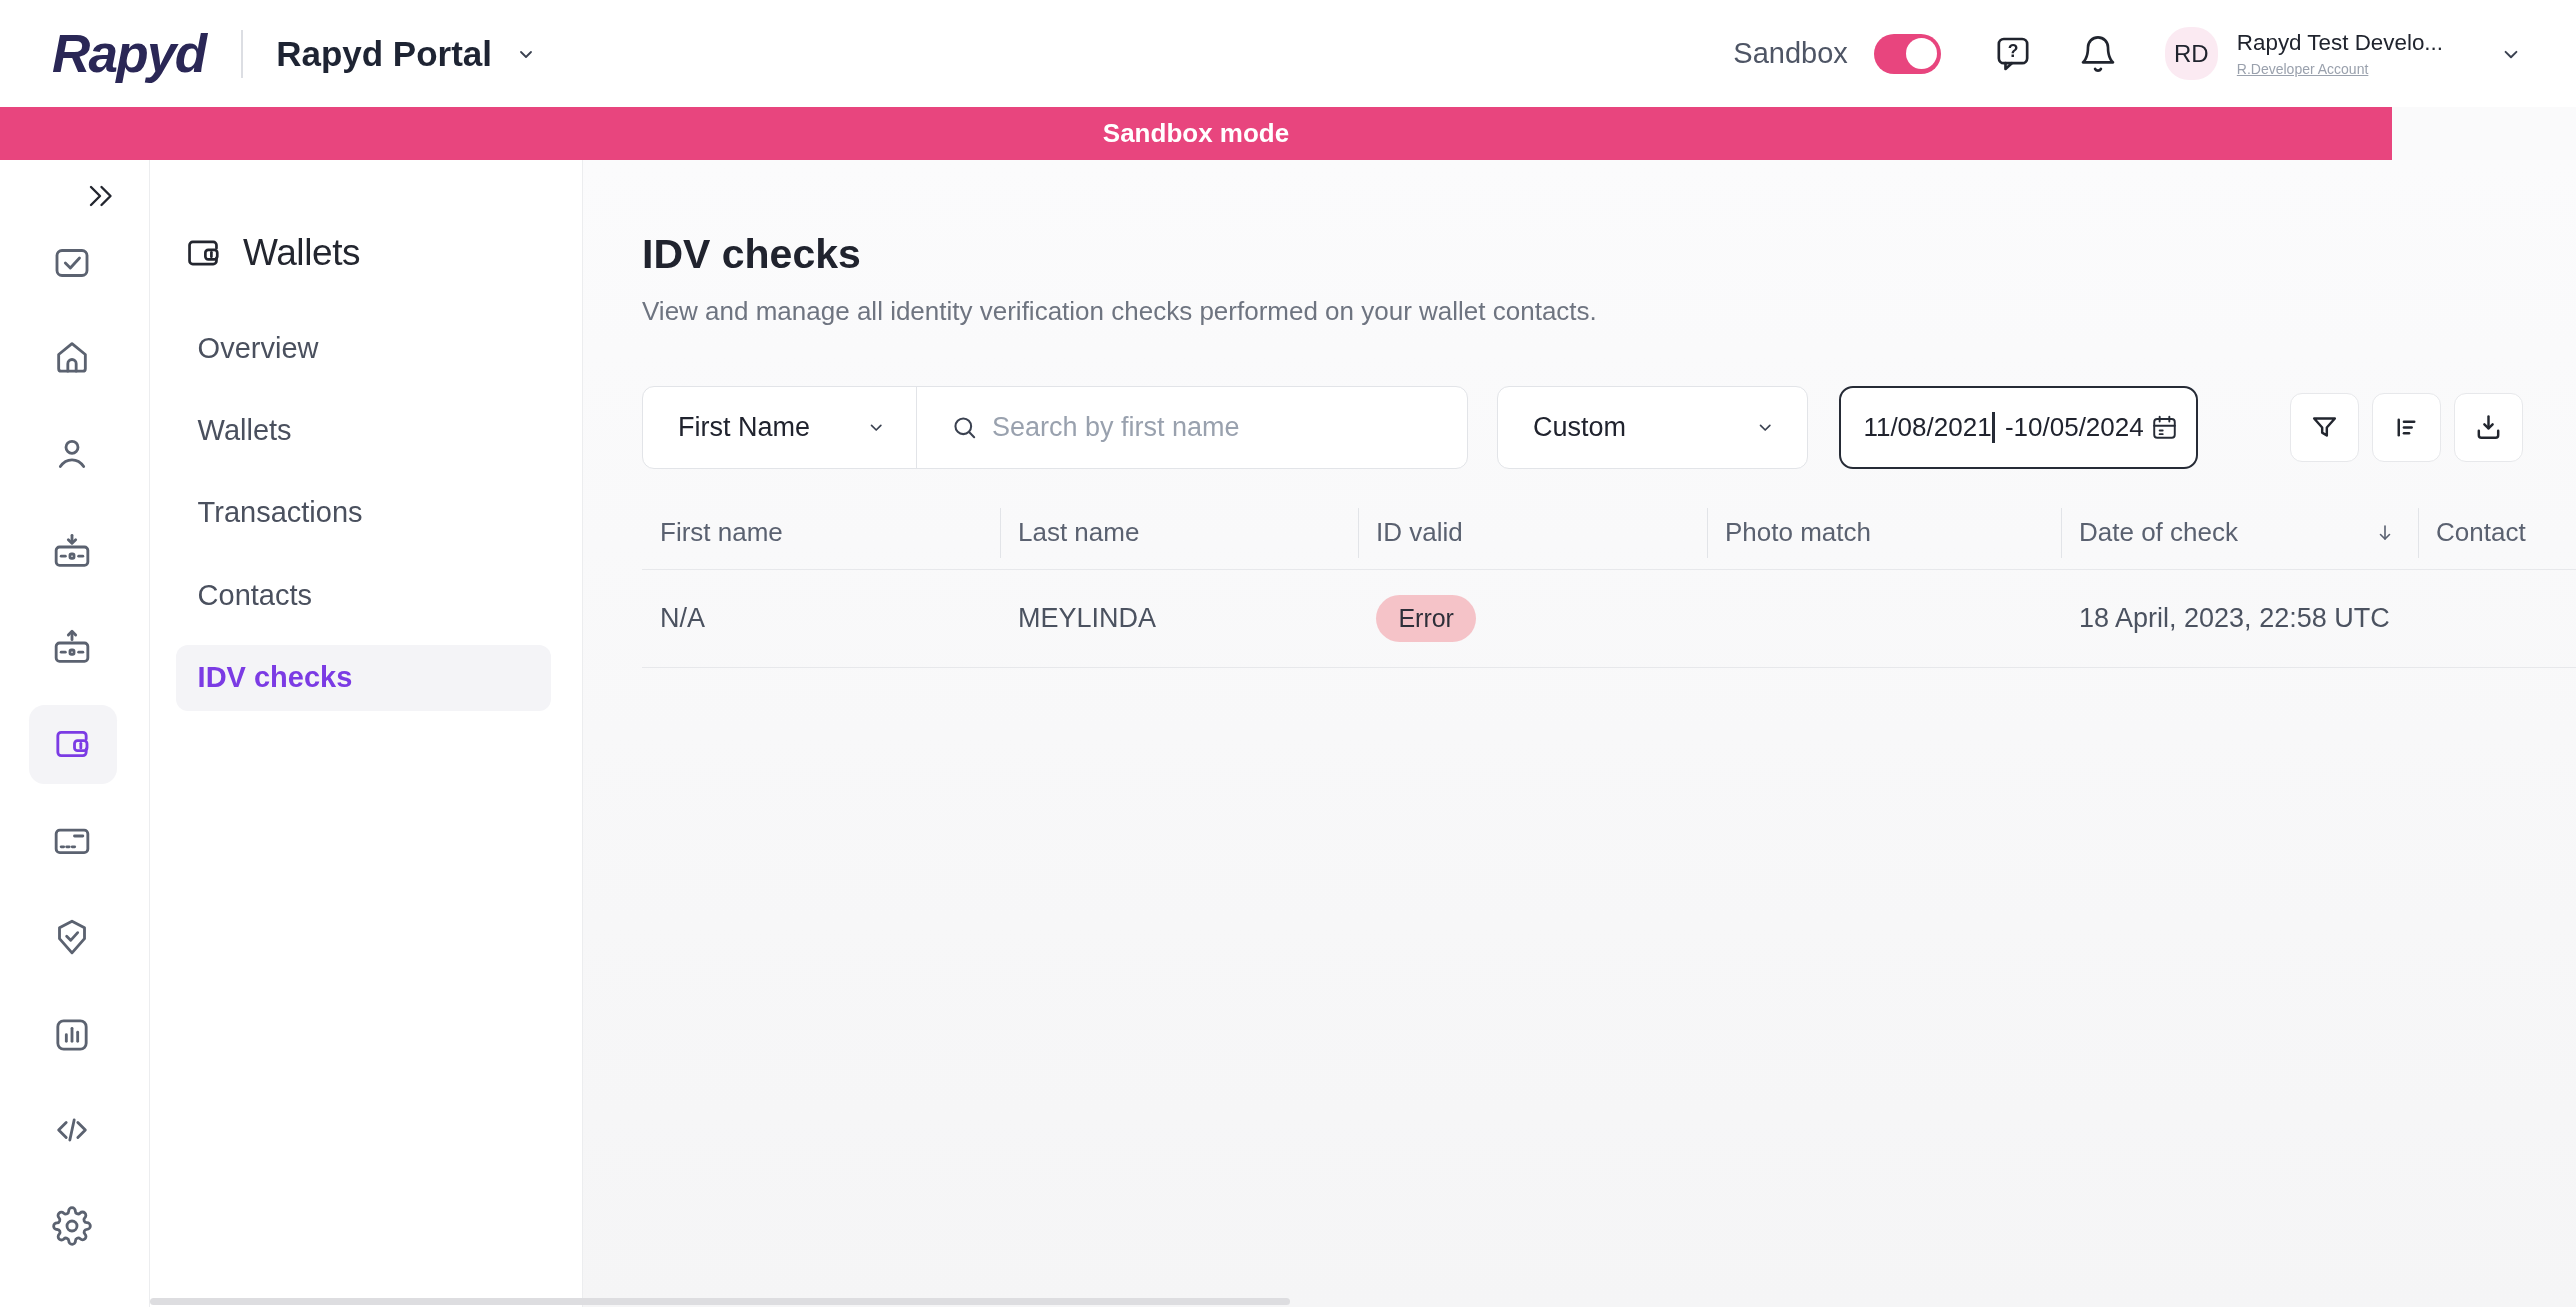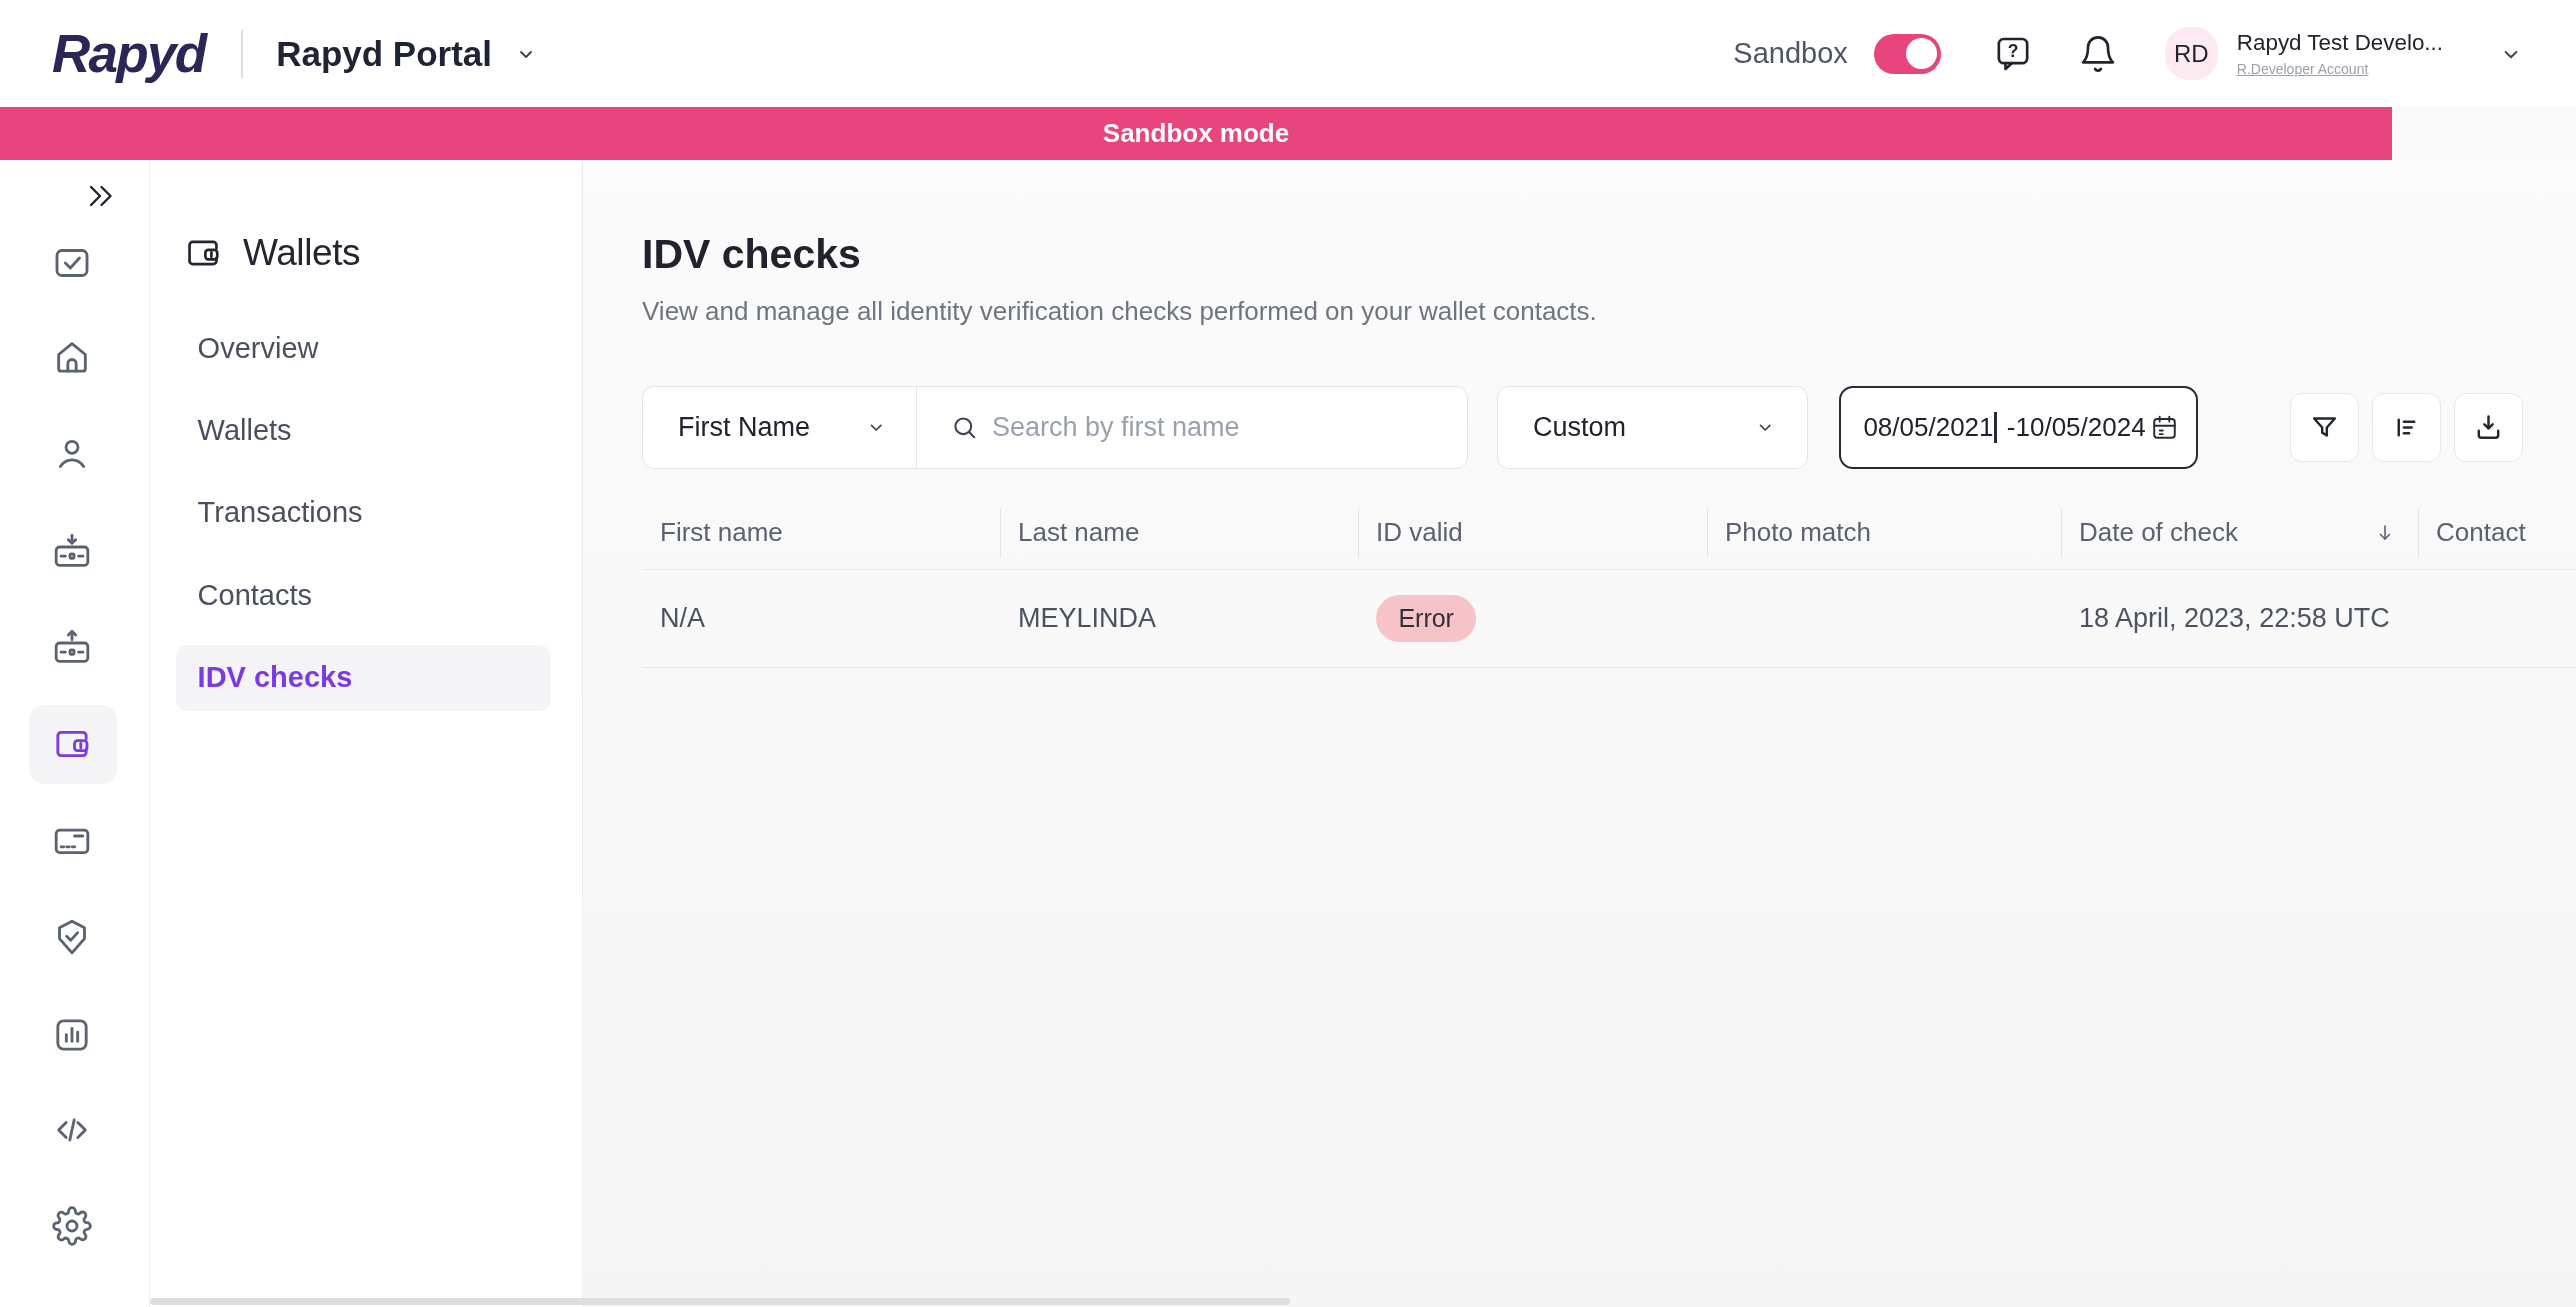--- a/index.html
+++ b/index.html
@@ -298,21 +298,21 @@
       <span>Custom</span>
       <span class="chev">
         <svg width="22.4" height="22.4" viewBox="0 0 24 24" fill="none" stroke="currentColor" stroke-width="1.8" stroke-linecap="round" stroke-linejoin="round">
             <path d="M7 10l5 5 5-5"></path>
           </svg>
       </span>
     </div>
 
     <div class="date-input">
       <span class="date-text">
-        <span>08/05/2021</span>
+        <span>11/08/2021</span>
         <span class="caret"></span>
         <span>&nbsp;</span>
         <span>- </span>
         <span>10/05/2024</span>
       </span>
       <span class="date-cal">
         <svg width="29" height="29" viewBox="0 0 24 24" fill="none" stroke="currentColor" stroke-width="1.6" stroke-linecap="round" stroke-linejoin="round">
             <rect x="3.5" y="5" width="17" height="15.5" rx="2.5"></rect>
             <path d="M8 3v4"></path>
             <path d="M16 3v4"></path>

